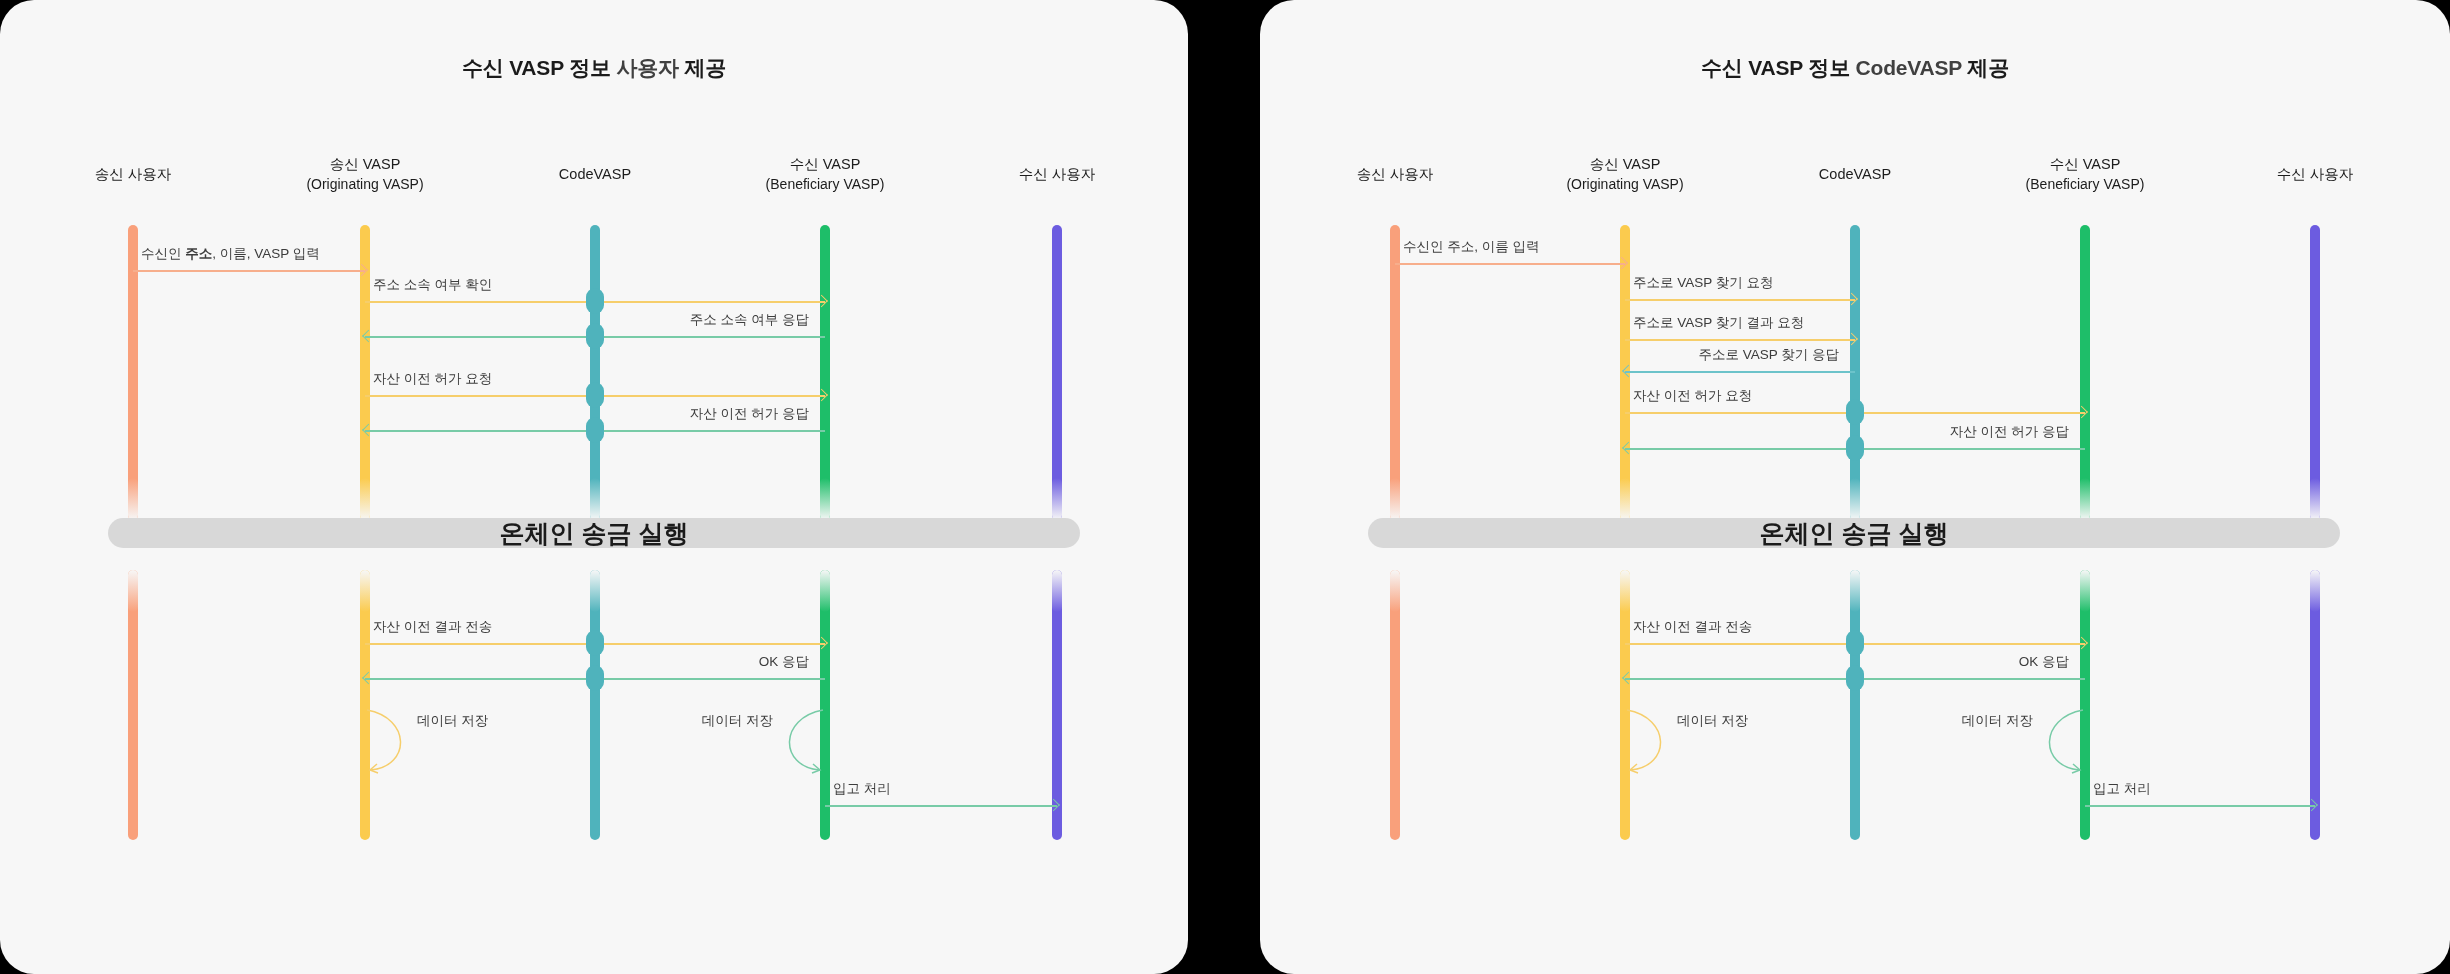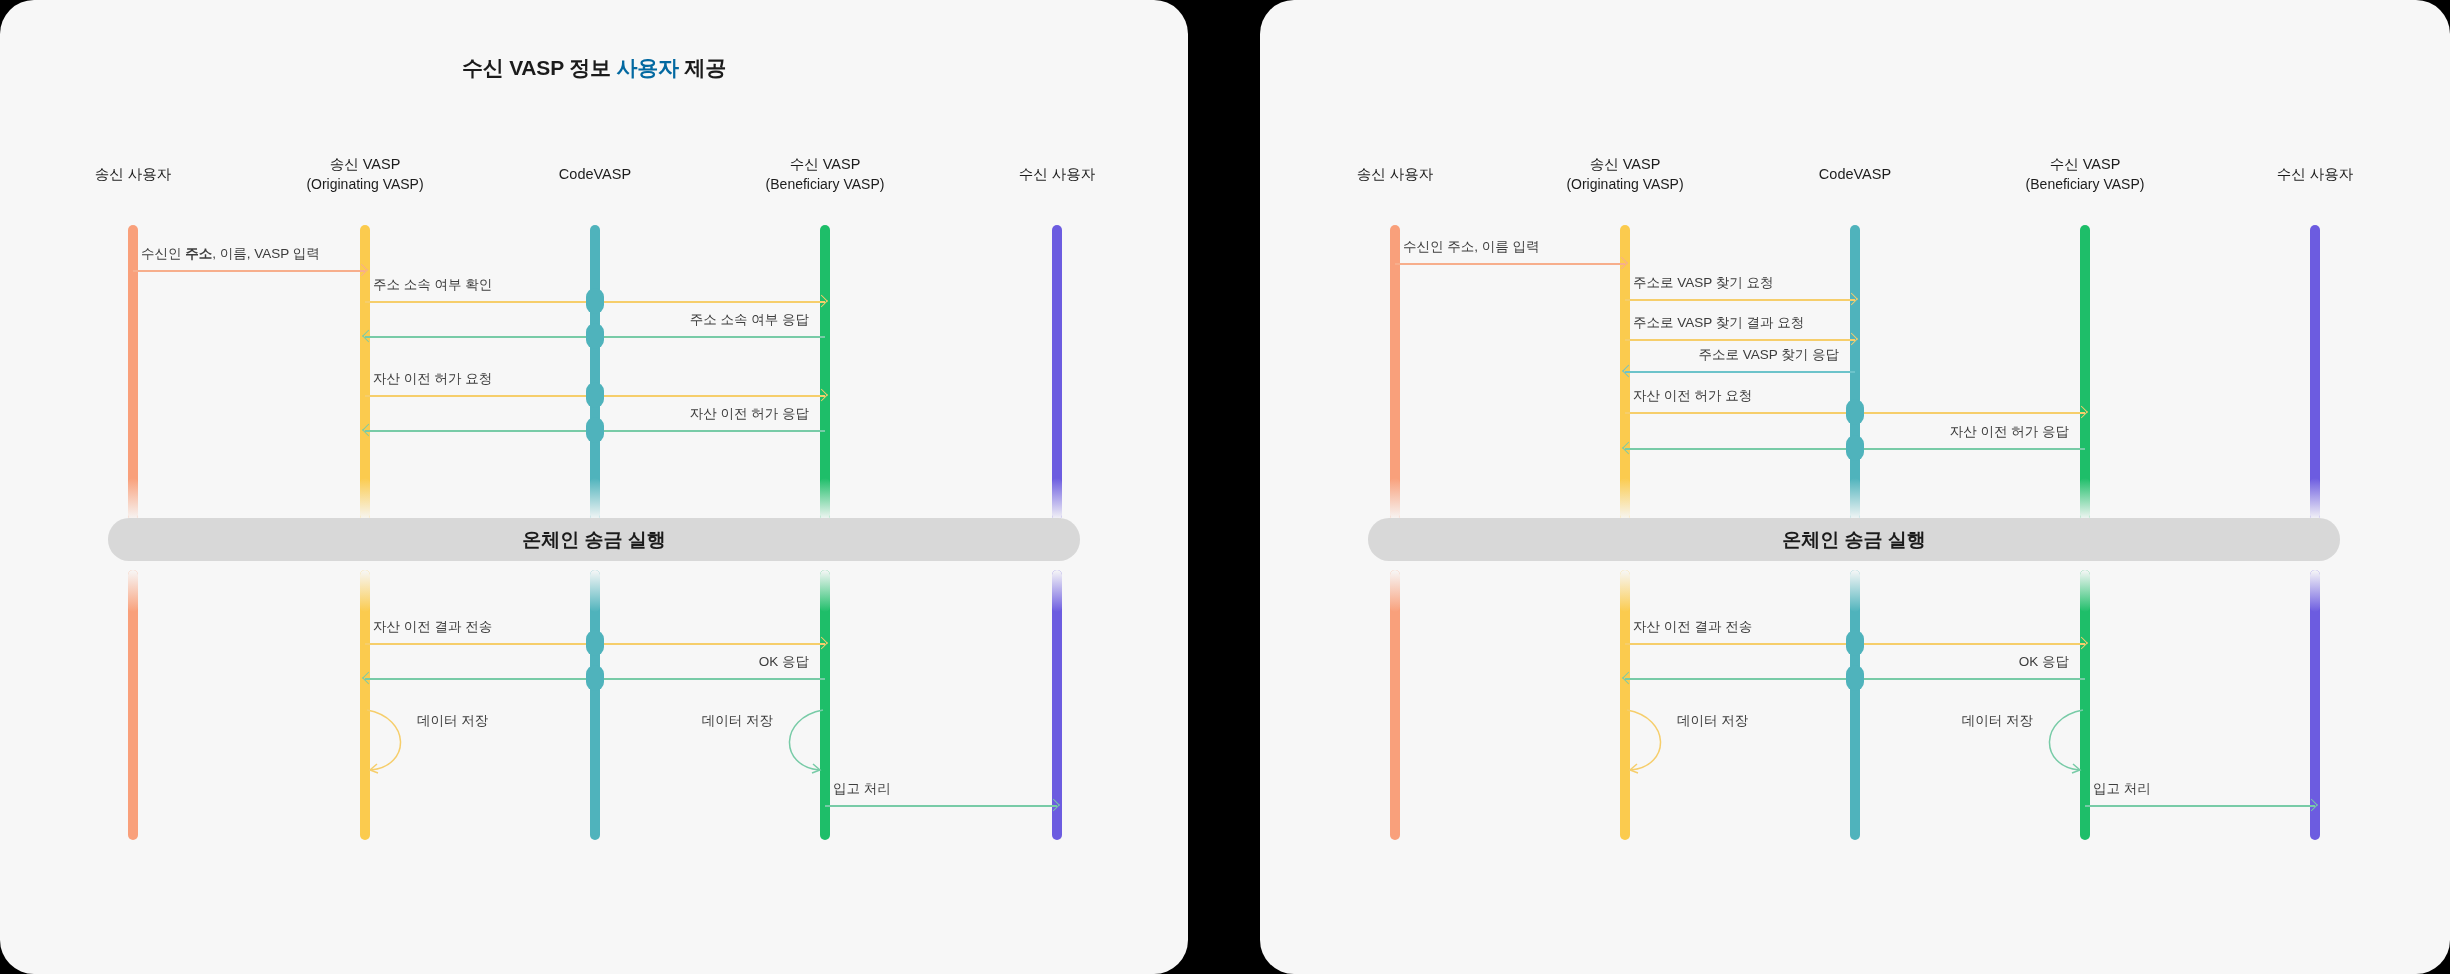--- a/index.html
+++ b/index.html
@@ -30,21 +30,21 @@
   .panel-title {
     position: absolute;
     top: 54px;
     left: 0; right: 0;
     text-align: center;
     font-size: 21px;
     font-weight: bold;
     color: #1b1b1b;
     letter-spacing: -0.2px;
   }
-  .panel-title .accent { color: #0369a1; }
+  .panel-title .accent { color: #404040; }
 
   
   .head {
     position: absolute;
     text-align: center;
     transform: translateX(-50%);
     font-size: 14.5px;
     color: #1c1c1c;
     line-height: 1.35;
     white-space: nowrap;
@@ -122,28 +122,28 @@
     position: absolute;
     font-size: 13.5px;
     color: #3c3c3c;
     white-space: nowrap;
     top: 4px;
   }
 
   
   .band {
     position: absolute;
-    height: 43px;
+    height: 30px;
     background: #D8D8D8;
     border-radius: 21px;
     display: flex;
     align-items: center;
     justify-content: center;
     color: #1b1b1b;
-    font-size: 19px;
+    font-size: 25px;
     font-weight: bold;
   }
 </style>
 </head>
 <body>
 
 <div class="stage">
   <div class="panel left" id="panel-left">
       <div class="panel-title"><span>수신 VASP 정보 </span><span class="accent">사용자</span><span> 제공</span></div>
       <div class="head" style="left: 133px; top: 165px;"><span>송신 사용자</span></div>
@@ -217,20 +217,21 @@
       <div class="selfloop" style="left: 779px; top: 708px; width: 46px; height: 70px;">
         <svg width="46" height="70">
           <path d="M 44 2 C 0 10, 0 58, 40 62" fill="none" stroke="#78CBA7" stroke-width="1.5"></path>
           <path d="M 34 56 L 41 62 L 33 65" fill="none" stroke="#78CBA7" stroke-width="1.5"></path>
         </svg>
         <div class="sl-label" style="right: 52px;">데이터 저장</div>
       </div>
       <div class="band" style="left: 108px; top: 518px; width: 972px;">온체인 송금 실행</div>
     </div>
   <div class="panel right" id="panel-right">
+      <div class="panel-title"><span>수신 VASP 정보 </span><span class="accent">CodeVASP</span><span> 제공</span></div>
       <div class="head" style="left: 135px; top: 165px;"><span>송신 사용자</span></div>
       <div class="lifeline top fade-bottom" style="left: 135px; top: 225px; height: 295px; background: rgb(249, 160, 123);"></div>
       <div class="lifeline bot fade-top" style="left: 135px; top: 570px; height: 270px; background: rgb(249, 160, 123);"></div>
       <div class="head" style="left: 365px; top: 155px;"><span>송신 VASP</span><span class="sub">(Originating VASP)</span></div>
       <div class="lifeline top fade-bottom" style="left: 365px; top: 225px; height: 295px; background: rgb(251, 203, 78);"></div>
       <div class="lifeline bot fade-top" style="left: 365px; top: 570px; height: 270px; background: rgb(251, 203, 78);"></div>
       <div class="head" style="left: 595px; top: 165px;"><span>CodeVASP</span></div>
       <div class="lifeline top fade-bottom" style="left: 595px; top: 225px; height: 295px; background: rgb(79, 179, 188);"></div>
       <div class="lifeline bot fade-top" style="left: 595px; top: 570px; height: 270px; background: rgb(79, 179, 188);"></div>
       <div class="head" style="left: 825px; top: 155px;"><span>수신 VASP</span><span class="sub">(Beneficiary VASP)</span></div>

